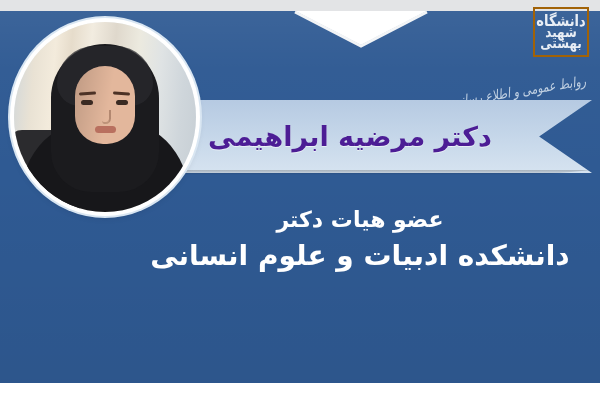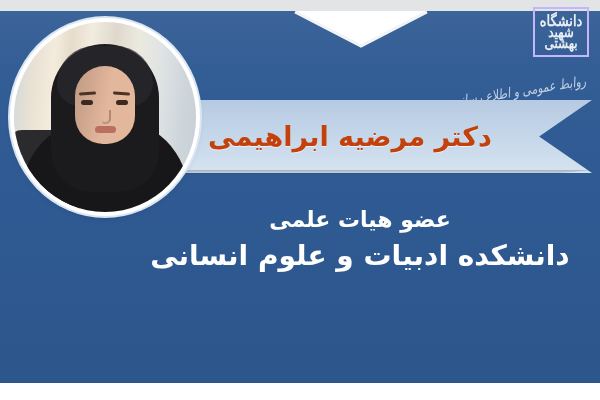--- a/index.html
+++ b/index.html
@@ -78,29 +78,28 @@
   
   .logo-wrap {
     position: absolute;
     right: 9px; top: 5px;
     width: 104px; height: 84px;
   }
   .logo-box {
     position: absolute;
     right: 2px; top: 2px;
     width: 56px; height: 50px;
-    border: 2px solid #c4b5fd;
+    border: 2px solid #a16207;
     box-sizing: border-box;
     display: flex;
     flex-direction: column;
     align-items: center;
     justify-content: center;
     line-height: 0.92;
     overflow: hidden;
-    font-family: Liberation Serif, serif;
   }
   .logo-line {
     color: #e9eef5;
     font-size: 13px;
     font-weight: 700;
     letter-spacing: -0.5px;
     white-space: nowrap;
     transform: scaleY(1.18);
   }
   .logo-line.l2 { font-size: 12px; }
@@ -140,21 +139,21 @@
     clip-path: polygon(0 0, 100% 0, 88.8% 100%, 0 100%);
     pointer-events: none;
   }
   .ribbon-name {
     position: absolute;
     left: 150px; top: 100px;
     width: 400px; height: 73px;
     display: flex;
     align-items: center;
     justify-content: center;
-    color: #c2410c;
+    color: #4c1d95;
     font-size: 27px;
     font-weight: 700;
     direction: rtl;
     letter-spacing: 0px;
     text-shadow: 0 1px 0 rgba(255,255,255,0.55);
   }
 
   
   .portrait {
     position: absolute;
@@ -324,17 +323,17 @@
       <div class="p-brow left" style="z-index:5"></div>
       <div class="p-brow right" style="z-index:5"></div>
       <div class="p-eye left" style="z-index:5"></div>
       <div class="p-eye right" style="z-index:5"></div>
       <div class="p-nose" style="z-index:5"></div>
       <div class="p-lips" style="z-index:5"></div>
     </div>
   </div>
 
   <div class="subtitle">
-    <div class="line1">عضو هیات علمی</div>
+    <div class="line1">عضو هیات دکتر</div>
     <div class="line2">دانشکده ادبیات و علوم انسانی</div>
   </div>
 
 </div>
 
 </body></html>

